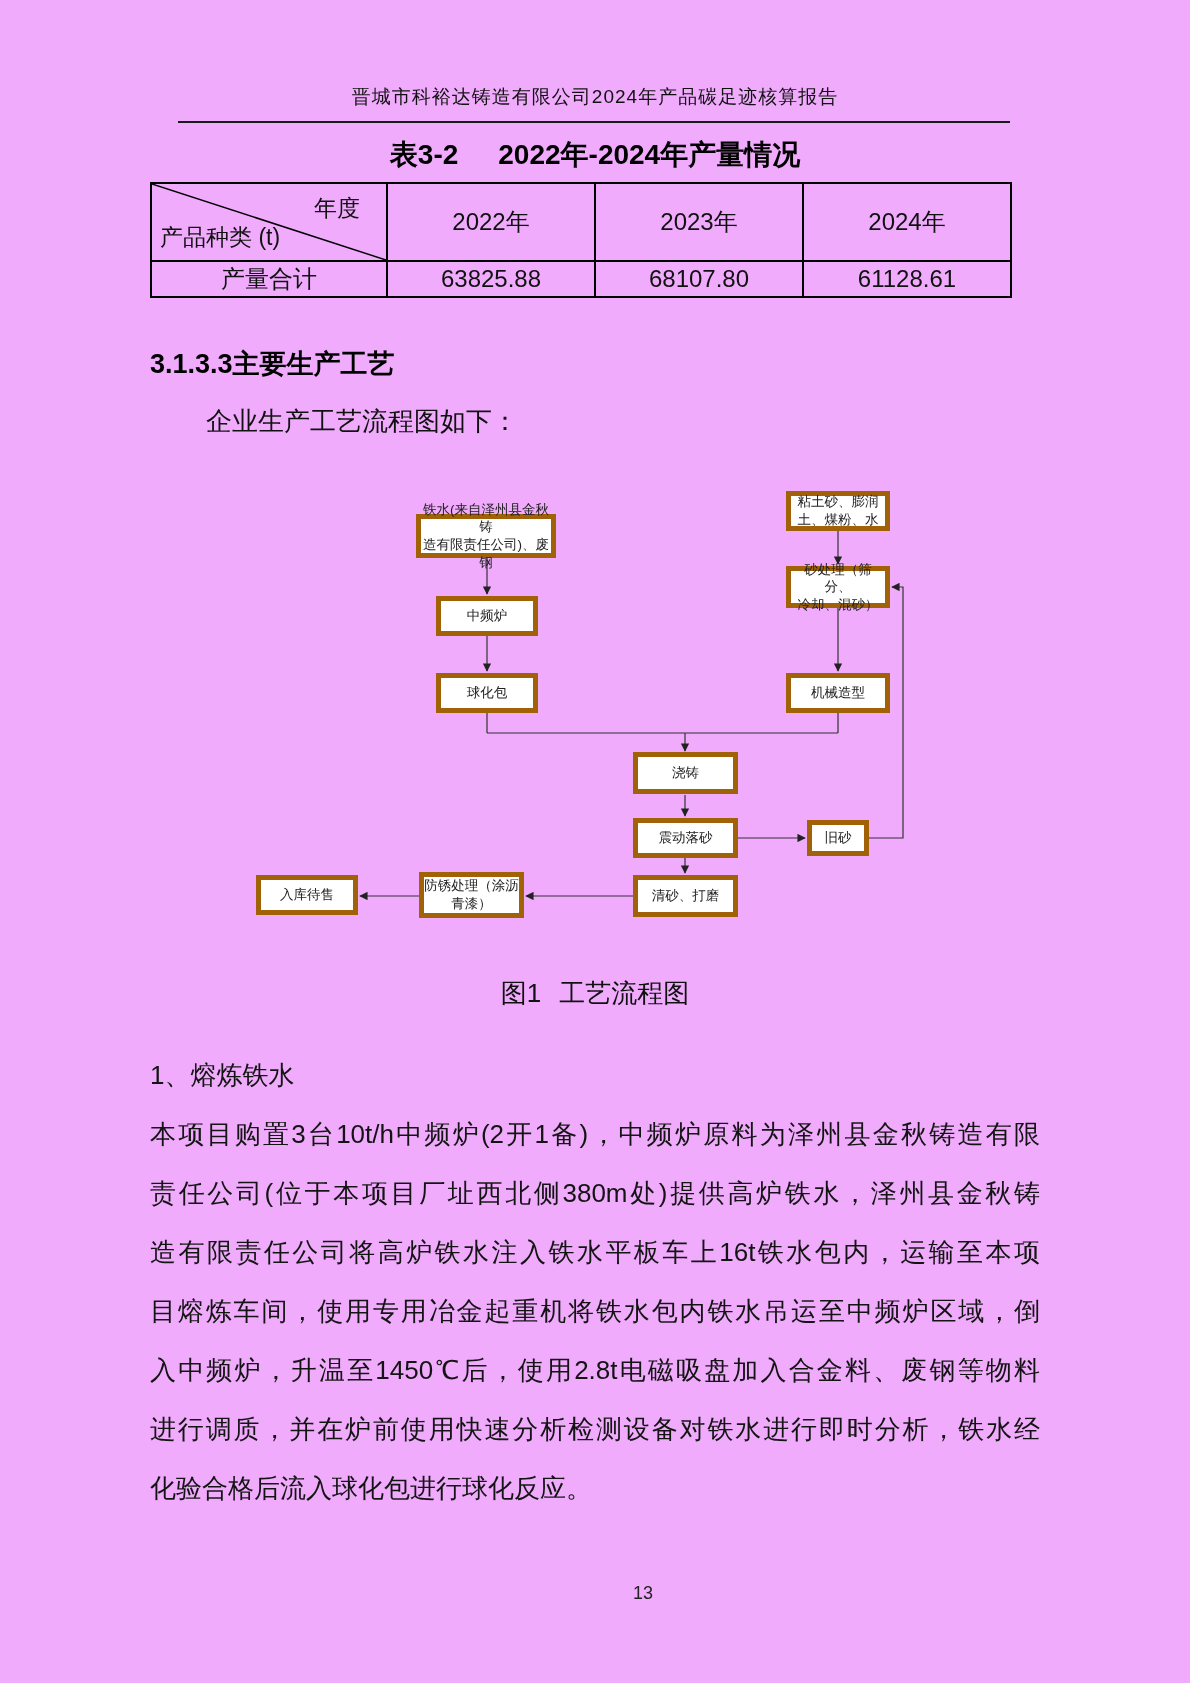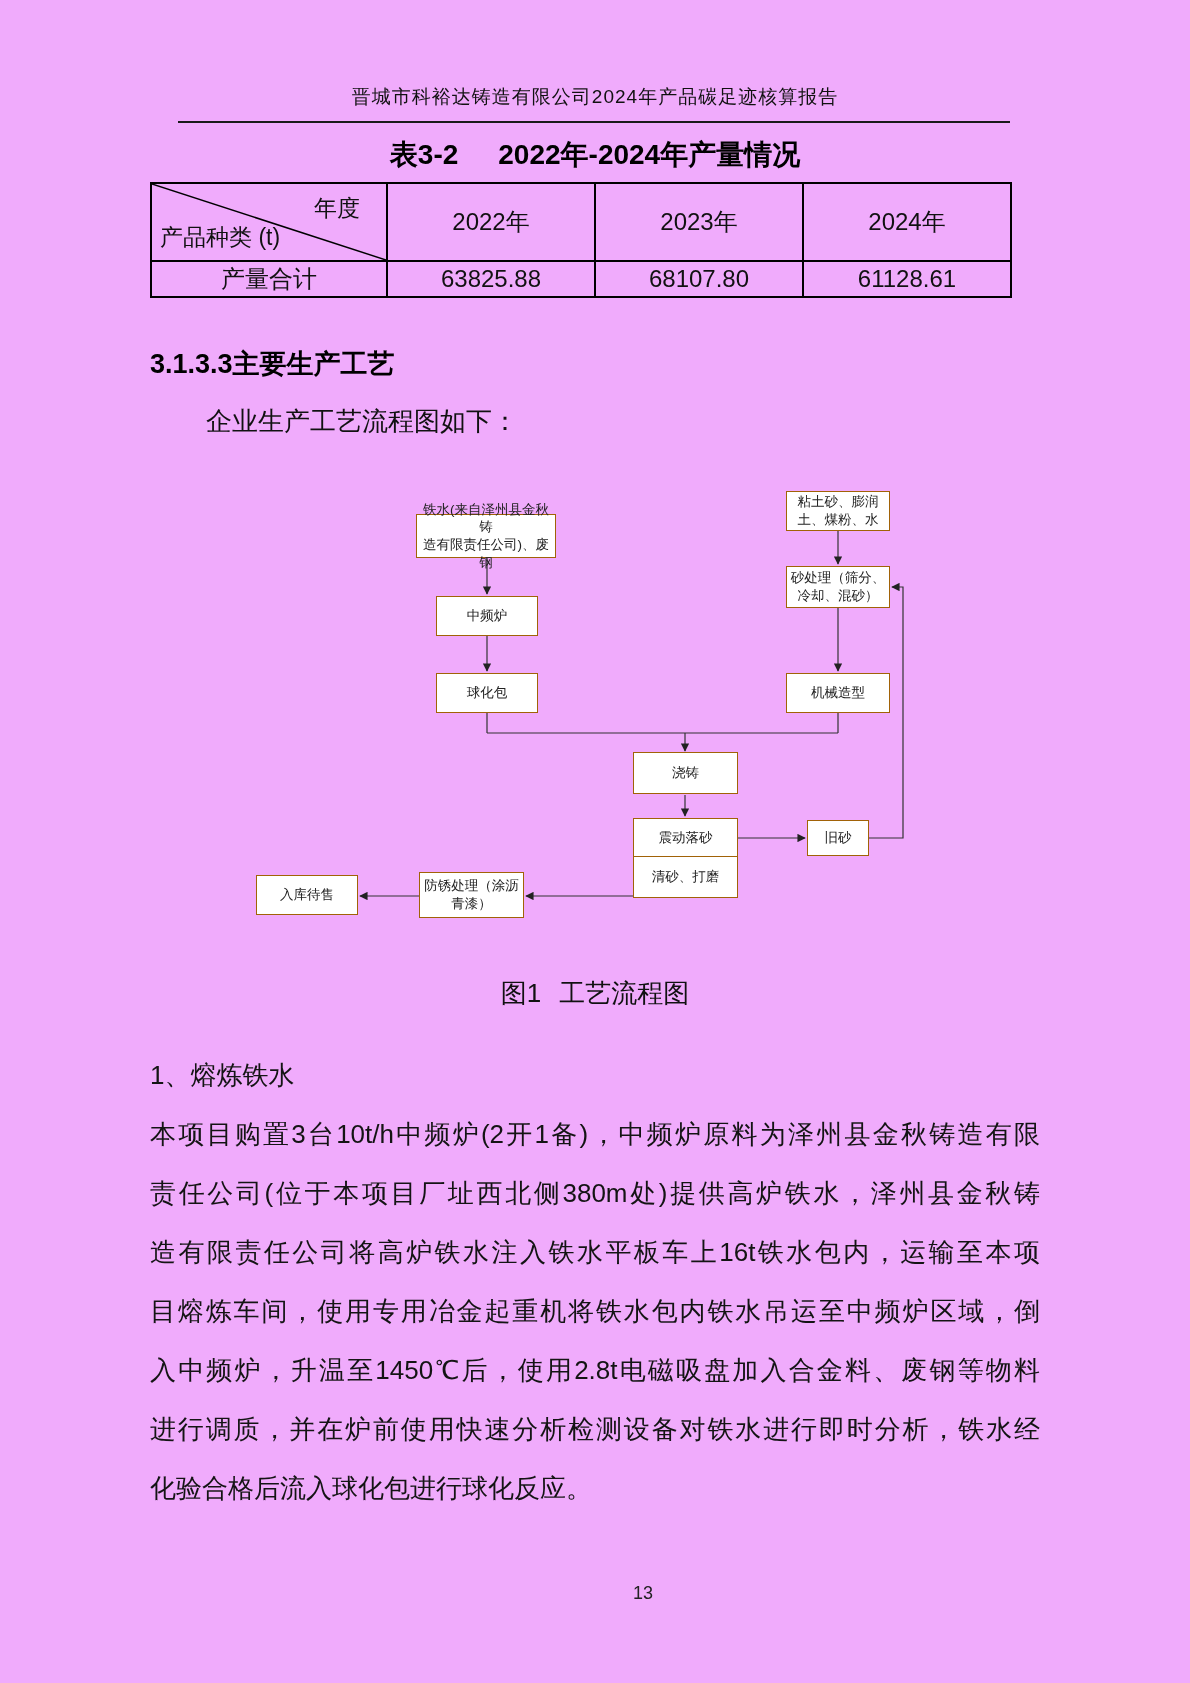--- a/index.html
+++ b/index.html
@@ -44,21 +44,21 @@
   }
   .intro-text {
     position:absolute; top:392px; left:206px;
     font-size:26px; color:#111;margin-top:12px;
   }
 
   .flowchart { position:absolute; top:450px; left:145px; width:900px; height:485px; }
   .flowchart svg.wires { position:absolute; top:0; left:0; }
   .fbox {
     position:absolute; box-sizing:border-box;
-    border:1px solid #a16207; background:#fff; color:#222;
+    border:5px solid #a16207; background:#fff; color:#222;
     display:flex; align-items:center; justify-content:center;
     text-align:center; font-size:13.5px; line-height:1.3;
     white-space:pre-line;
   }
   .fig-caption {
     position:absolute; top:976px; left:0; width:100%;
     text-align:center; font-size:26px; color:#111;
   }
   .fig-caption .gap { display:inline-block; width:18px; }
 
@@ -148,21 +148,21 @@
     <div class="fbox" style="left:641px; top:41px;  width:104px; height:40px;">粘土砂、膨润
 土、煤粉、水</div>
     <div class="fbox" style="left:641px; top:116px; width:104px; height:42px;">砂处理（筛分、
 冷却、混砂）</div>
     <div class="fbox" style="left:291px; top:146px; width:102px; height:40px;">中频炉</div>
     <div class="fbox" style="left:291px; top:223px; width:102px; height:40px;">球化包</div>
     <div class="fbox" style="left:641px; top:223px; width:104px; height:40px;">机械造型</div>
     <div class="fbox" style="left:488px; top:302px; width:105px; height:42px;">浇铸</div>
     <div class="fbox" style="left:488px; top:368px; width:105px; height:40px;">震动落砂</div>
     <div class="fbox" style="left:662px; top:370px; width:62px;  height:36px;">旧砂</div>
-    <div class="fbox" style="left:488px; top:406px; width:105px; height:42px;">清砂、打磨</div>
+    <div class="fbox" style="left:488px; top:425px; width:105px; height:42px;">清砂、打磨</div>
     <div class="fbox" style="left:274px; top:422px; width:105px; height:46px;">防锈处理（涂沥
 青漆）</div>
     <div class="fbox" style="left:111px; top:425px; width:102px; height:40px;">入库待售</div>
   </div>
 
   <div class="fig-caption">
     <span>图1</span><span class="gap"></span><span>工艺流程图</span>
   </div>
 
   <div class="body-text">

